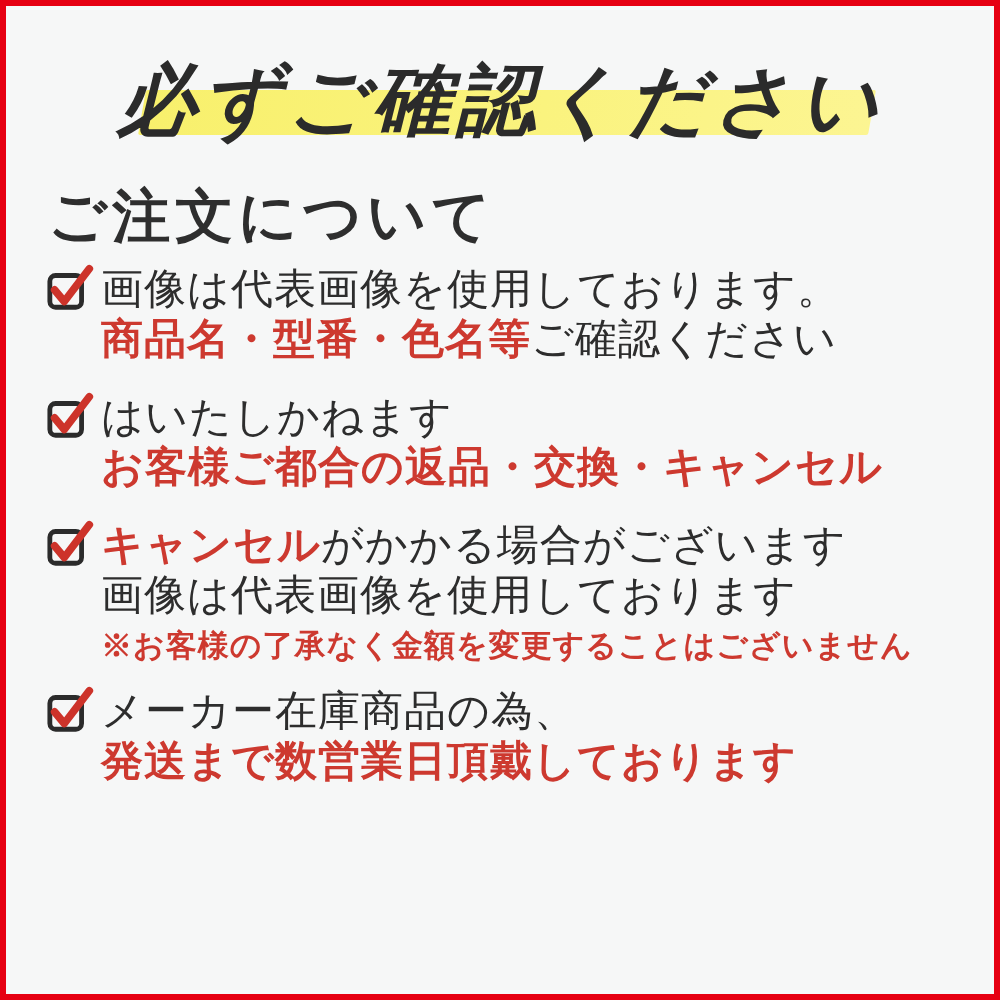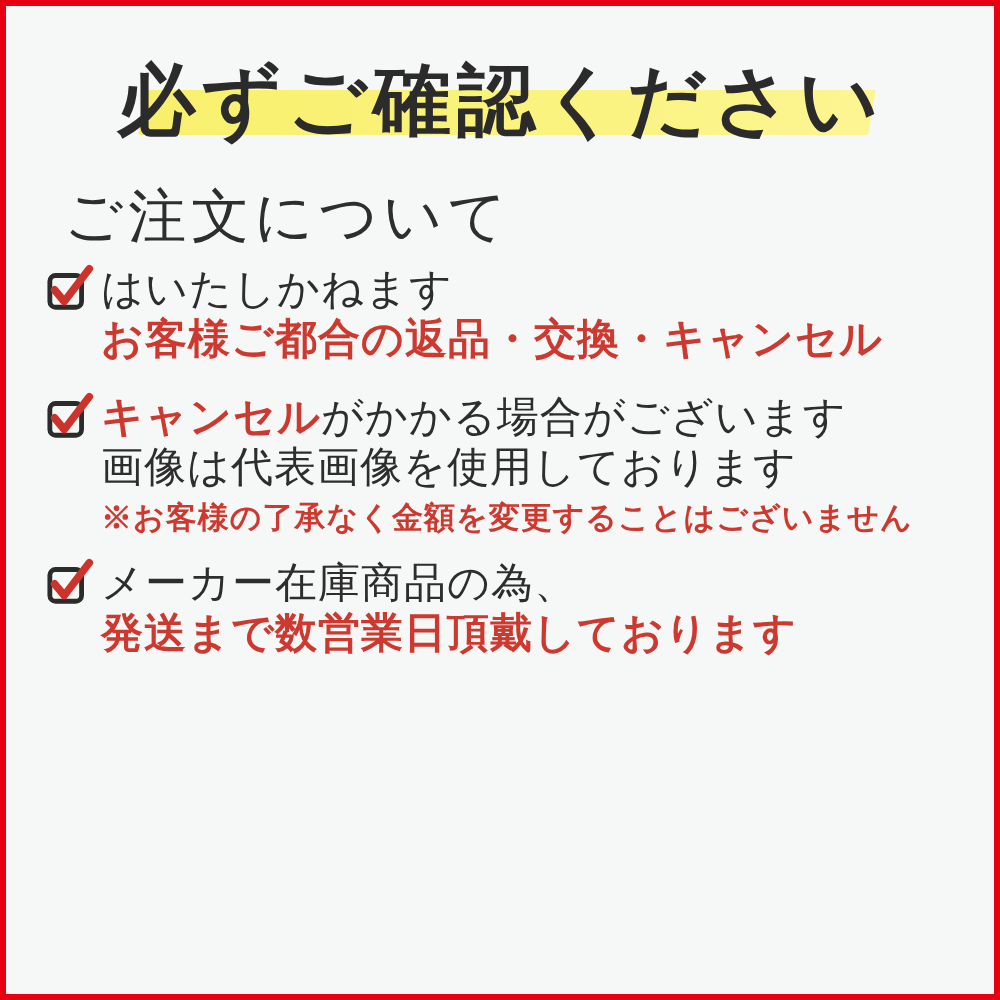--- a/index.html
+++ b/index.html
@@ -34,29 +34,30 @@
     border-radius: 2px;
   }
   .title-text {
     position: relative;
     font-size: 78px;
     line-height: 101px;
     font-weight: 700;
     letter-spacing: 6px;
     color: #2b2b2b;
     white-space: nowrap;
+    font-style: italic;
   }
   
   .section-heading {
     font-size: 58px;
     line-height: 70px;
-    font-weight: 400;
+    font-weight: 700;
     letter-spacing: 5px;
     color: #2e2e2e;
-    margin: 0 0 12px 18px;
+    margin: 0 0 12px 2px;
     white-space: nowrap;
   }
   .section-heading.second { margin-top: 20px; }
   
   .item {
     display: flex;
     align-items: flex-start;
     margin: 0 0 28px 0;
   }
   .item.tight { margin-bottom: 22px; }
@@ -90,20 +91,36 @@
 
 <div class="page">
 
   <div class="title-wrap">
     <div class="title-hl"></div>
     <div class="title-text">必ずご確認ください</div>
   </div>
 
   <div class="section-heading">ご注文について</div>
 
+  <div class="item">
+    <span class="check">
+      <svg viewBox="0 0 52 52" aria-hidden="true">
+        <rect x="4" y="13" width="33" height="33" rx="6" fill="none" stroke="#2b2b2b" stroke-width="5"></rect>
+        <path d="M9 28 L19 40 L45 6" fill="none" stroke="#cd332a" stroke-width="8" stroke-linecap="round" stroke-linejoin="round"></path>
+      </svg>
+    </span>
+    <div class="item-text">
+      <div class="line">
+        <span class="seg-black">画像は代表画像を使用しております。</span>
+      </div>
+      <div class="line">
+        <span class="seg-red">商品名・型番・色名等</span><span class="seg-black">ご確認ください</span>
+      </div>
+    </div>
+  </div>
 
   <div class="item">
     <span class="check">
       <svg viewBox="0 0 52 52" aria-hidden="true">
         <rect x="4" y="13" width="33" height="33" rx="6" fill="none" stroke="#2b2b2b" stroke-width="5"></rect>
         <path d="M9 28 L19 40 L45 6" fill="none" stroke="#cd332a" stroke-width="8" stroke-linecap="round" stroke-linejoin="round"></path>
       </svg>
     </span>
     <div class="item-text">
       <div class="line">

